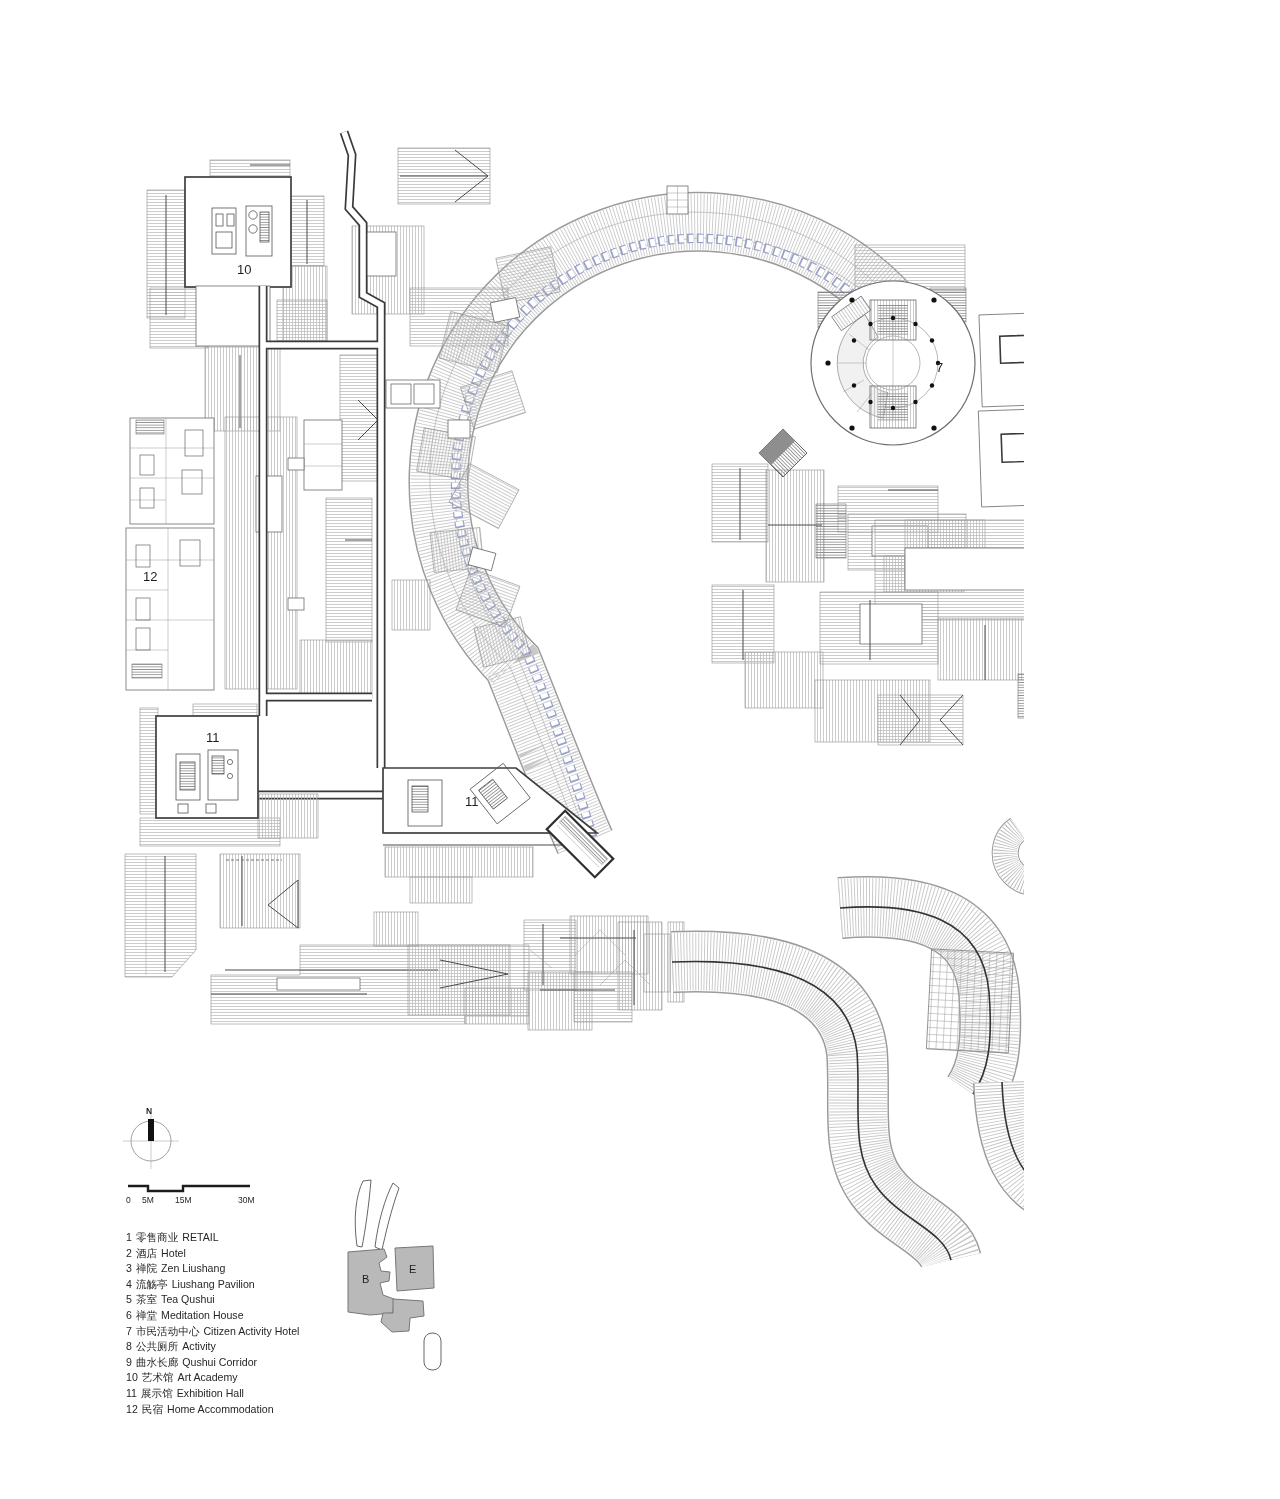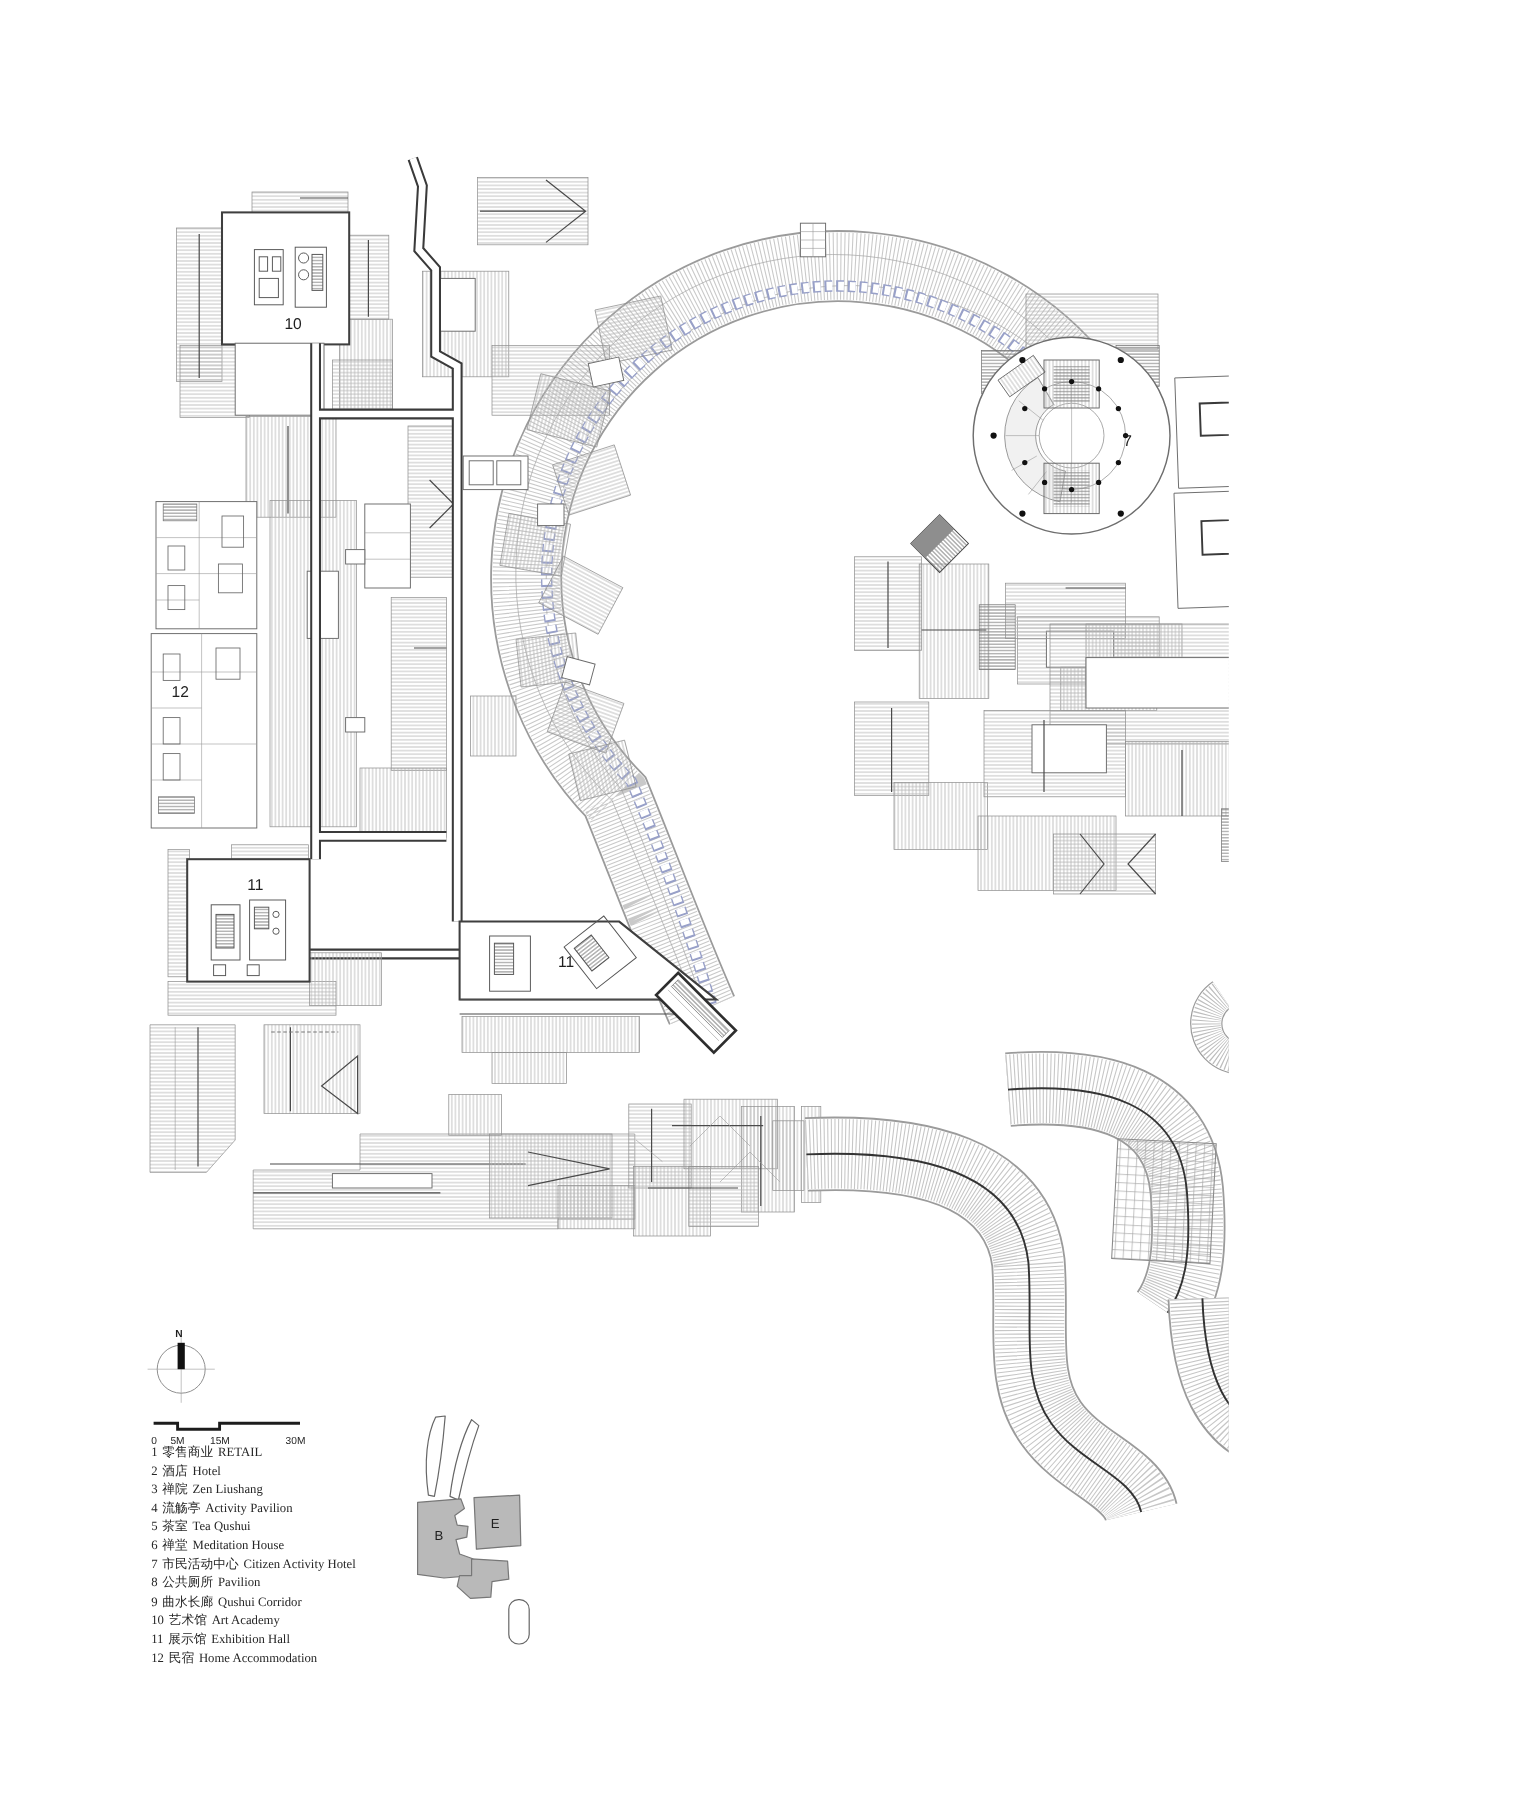--- a/index.html
+++ b/index.html
@@ -1,19 +1,19 @@
 <!DOCTYPE html>
 <html><head>
 <meta charset="utf-8">
 <style>
   html,body{margin:0;padding:0;background:#ffffff;}
   #canvas{position:relative;width:1024px;height:1499px;background:#fff;overflow:hidden;
           font-family:"Liberation Sans",sans-serif;}
   #drawing{position:absolute;left:0;top:0;}
-  .legend{position:absolute;left:126px;top:1203px;color:#262626;font-size:10.6px;line-height:15.6px;white-space:nowrap;font-family:Liberation Serif, serif;}
+  .legend{position:absolute;left:126px;top:1230px;color:#262626;font-size:10.6px;line-height:15.6px;white-space:nowrap;}
   .legend .row span{margin-right:4px;}
   .legend .row span:last-child{margin-right:0;}
   
   .w  {fill:#fff;stroke:#3f3f3f;stroke-width:1.7;}
   .wt {fill:#fff;stroke:#6b6b6b;stroke-width:.8;}
   .hH {fill:url(#pH);stroke:#8f8f8f;stroke-width:.6;}
   .hV {fill:url(#pV);stroke:#8f8f8f;stroke-width:.6;}
   .hD {fill:url(#pD);stroke:#6f6f6f;stroke-width:.6;}
   .hG {fill:url(#pG);stroke:#8a8a8a;stroke-width:.9;}
   .rl {stroke:#4a4a4a;stroke-width:1;fill:none;}
@@ -381,23 +381,23 @@
     <rect x="424" y="1333" width="17" height="37" rx="8" fill="#fff" stroke="#666" stroke-width="1"></rect>
     <text x="362" y="1283" font-size="11">B</text>
     <text x="409" y="1273" font-size="11">E</text>
   </g>
 </svg>
 
 <div class="legend">
   <div class="row"><span>1</span><span>零售商业</span><span>RETAIL</span></div>
   <div class="row"><span>2</span><span>酒店</span><span>Hotel</span></div>
   <div class="row"><span>3</span><span>禅院</span><span>Zen Liushang</span></div>
-  <div class="row"><span>4</span><span>流觞亭</span><span>Activity Pavilion</span></div>
+  <div class="row"><span>4</span><span>流觞亭</span><span>Liushang Pavilion</span></div>
   <div class="row"><span>5</span><span>茶室</span><span>Tea Qushui</span></div>
   <div class="row"><span>6</span><span>禅堂</span><span>Meditation House</span></div>
   <div class="row"><span>7</span><span>市民活动中心</span><span>Citizen Activity Hotel</span></div>
-  <div class="row"><span>8</span><span>公共厕所</span><span>Pavilion</span></div>
+  <div class="row"><span>8</span><span>公共厕所</span><span>Activity</span></div>
   <div class="row"><span>9</span><span>曲水长廊</span><span>Qushui Corridor</span></div>
   <div class="row"><span>10</span><span>艺术馆</span><span>Art Academy</span></div>
   <div class="row"><span>11</span><span>展示馆</span><span>Exhibition Hall</span></div>
   <div class="row"><span>12</span><span>民宿</span><span>Home Accommodation</span></div>
 </div>
 </div>
 
 </body></html>

